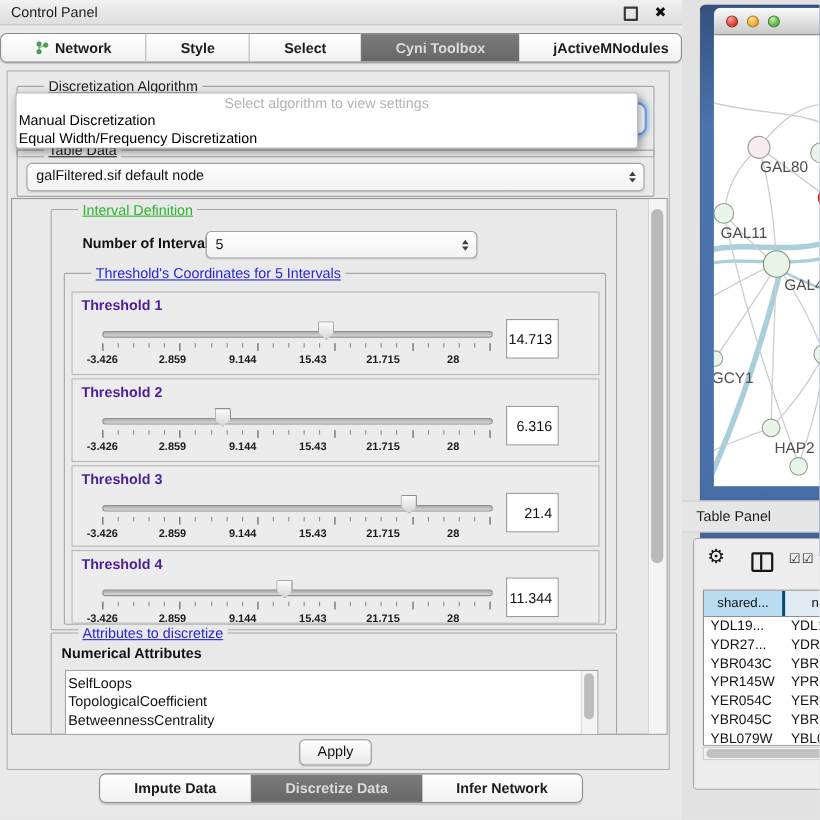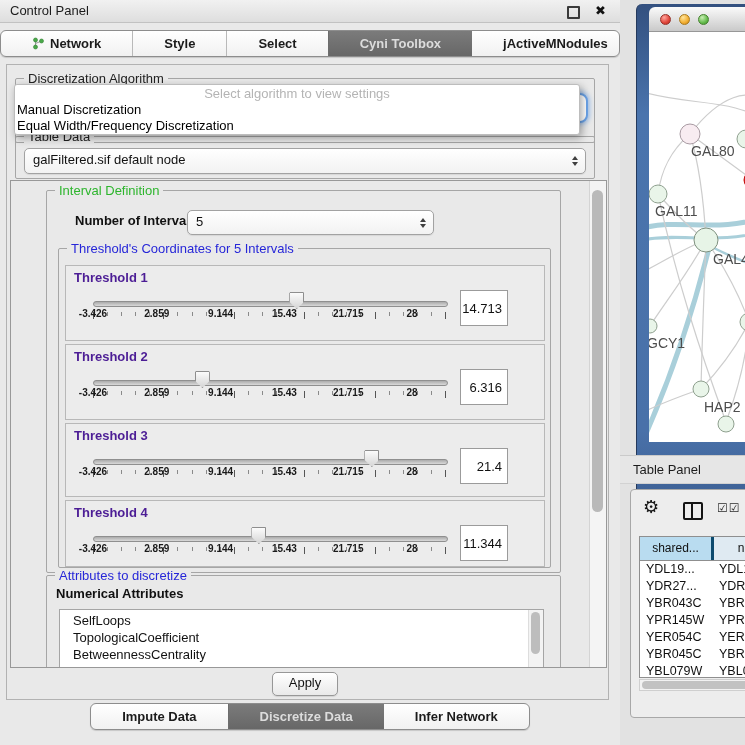--- a/index.html
+++ b/index.html
@@ -14,21 +14,21 @@
   .close-icon{position:absolute;right:14px;top:0;line-height:21px;font-size:13px;font-weight:bold;color:#111;}
   .cp-tabrow{position:absolute;left:0;top:22px;width:100%;height:40px;display:flex;justify-content:center;align-items:flex-start;padding-top:8px;box-sizing:border-box;}
   .seg-control{display:inline-flex;border:1px solid #8d8d8d;border-radius:6px;overflow:hidden;background:linear-gradient(#ffffff,#f1f1f1);box-shadow:0 1px 1px rgba(0,0,0,.15);height:25px;}
   .seg{display:flex;align-items:center;gap:5px;padding:0 31px;font-size:13px;font-weight:bold;color:#1b1b1b;border-left:1px solid #b9b9b9;white-space:nowrap;}
   .seg:first-child{border-left:none;}
   .seg.active{background:linear-gradient(#7b7b7b,#676767);color:#dcdcdc;border-left-color:#6d6d6d;}
   .seg.active + .seg{border-left:none;}
   
   .cp-content{position:absolute;left:6px;top:64px;width:601px;height:634px;border:1px solid #b2b2b2;background:#e9e9e9;}
   .fieldset{position:absolute;border:1px solid #a6a6a6;border-radius:2px;}
-  .legend{position:absolute;top:-8px;left:8px;background:#e9e9e9;padding:0 4px;font-size:13px;line-height:15px;color:#222;white-space:nowrap;}
+  .legend{position:absolute;top:-8px;left:24px;background:#e9e9e9;padding:0 4px;font-size:13px;line-height:15px;color:#222;white-space:nowrap;text-decoration:underline;}
   .legend.green{color:#2db52d;}
   .legend.blue{color:#2626d8;}
   .combo{position:absolute;background:linear-gradient(#ffffff,#f2f2f2);border:1px solid #a2a2a2;border-radius:5px;font-size:13px;color:#111;box-shadow:0 1px 1px rgba(0,0,0,.08);}
   .combo .txt{padding-left:8px;line-height:22px;overflow:hidden;white-space:nowrap;}
   .stepper{position:absolute;right:7px;top:50%;transform:translateY(-50%);display:flex;flex-direction:column;gap:2px;}
   .tri-up{width:0;height:0;border-left:3.5px solid transparent;border-right:3.5px solid transparent;border-bottom:4.5px solid #3f3f3f;}
   .tri-down{width:0;height:0;border-left:3.5px solid transparent;border-right:3.5px solid transparent;border-top:4.5px solid #3f3f3f;}
   .combo-focus{position:absolute;background:#fff;border:2px solid #6ba3e8;border-radius:8px;box-shadow:0 0 4px 2px rgba(107,163,232,.55);}
   .popup{position:absolute;left:7px;top:19px;width:564px;height:49px;background:#fff;border:1px solid #bdbdbd;border-radius:3px;box-shadow:2px 3px 9px rgba(0,0,0,.35);z-index:30;font-size:13px;}
   .popup .prompt{text-align:center;color:#b4b4b4;line-height:17px;}
@@ -39,27 +39,27 @@
   .vscroll{position:absolute;right:0;top:0;width:16px;height:100%;background:#f4f4f4;border-left:1px solid #d4d4d4;}
   .vscroll .thumb{position:absolute;left:2px;width:11px;border-radius:6px;background:#b9b9b9;}
   
   .th-panel{position:absolute;left:6px;width:478px;background:#ececec;border:1px solid #b8b8b8;}
   .th-label{position:absolute;left:8px;top:4px;font-size:13px;font-weight:bold;color:#4c1d95;}
   .track{position:absolute;left:27px;top:35px;width:353px;height:4px;border:1px solid #8f8f8f;border-radius:3px;background:linear-gradient(#ababab,#d9d9d9);}
   .thumb-slider{position:absolute;top:26px;width:15px;height:17px;background:linear-gradient(#fefefe,#d4d4d4);clip-path:polygon(6% 0%,94% 0%,100% 8%,100% 58%,50% 100%,0% 58%,0% 8%);box-shadow:inset 0 0 0 1px #8e8e8e;}
   .ticks{position:absolute;left:27px;top:46px;width:353px;height:8px;display:flex;justify-content:space-between;}
   .ticks i{display:block;width:1px;background:#8a8a8a;height:4px;}
   .ticks i.major{height:7px;background:#555;}
-  .tick-labels{position:absolute;left:27px;top:42px;width:319px;height:12px;}
+  .tick-labels{position:absolute;left:27px;top:56px;width:319px;height:12px;}
   .tick-labels span{position:absolute;transform:translateX(-50%);font-size:10px;font-weight:bold;color:#1a1a1a;white-space:nowrap;}
   .value-box{position:absolute;left:394px;top:24px;width:48px;height:36px;background:#fff;border:1px solid #9b9b9b;font-size:13px;color:#111;text-align:right;line-height:36px;padding-right:5px;box-sizing:border-box;}
   
   .attr-heading{position:absolute;left:9px;top:10px;font-size:13px;font-weight:bold;color:#111;}
   .attr-list{position:absolute;left:12px;top:33px;width:483px;height:78px;background:#fff;border:1px solid #a5a5a5;overflow:hidden;}
-  .attr-item{font-size:13px;color:#111;line-height:17px;padding-left:13px;white-space:nowrap;}
+  .attr-item{font-size:13px;color:#111;line-height:17px;padding-left:2px;white-space:nowrap;}
   .attr-list .sb{position:absolute;right:0;top:0;width:14px;height:100%;background:#f3f3f3;border-left:1px solid #ddd;}
   .attr-list .sb .thumb{position:absolute;left:2px;top:2px;width:9px;height:42px;background:#bdbdbd;border-radius:5px;}
   .apply-btn{position:absolute;left:265px;top:607px;width:64px;height:22px;border:1px solid #979797;border-radius:5px;background:linear-gradient(#ffffff,#e9e9e9);font-size:13px;color:#111;text-align:center;line-height:20px;box-shadow:0 1px 1px rgba(0,0,0,.1);}
   .cp-bottomtabs{position:absolute;left:0;top:703px;width:620px;display:flex;justify-content:center;}
   
   .right-bg{position:absolute;left:620px;top:0;width:125px;height:745px;background:#e2e2e2;}
   .net-window{position:absolute;left:620px;top:4px;width:125px;height:502px;background:linear-gradient(180deg,#33507f,#4a74ad 22%,#4971a9 85%,#3d5f93);border-top-left-radius:6px;border-left:1px solid #24395c;margin-left:16px;}
   .mac-titlebar{position:absolute;left:12px;top:3px;right:0;height:25px;background:linear-gradient(#fafafa,#c9c9c9);border-top-left-radius:6px;border-bottom:1px solid #979797;display:flex;align-items:center;padding-left:11px;gap:8px;box-sizing:border-box;}
   .light{width:11px;height:11px;border-radius:50%;box-sizing:border-box;}
   .light.red{background:radial-gradient(circle at 35% 28%,#ffa49c,#e0453a 60%,#b22f26);border:1px solid #963028;}

